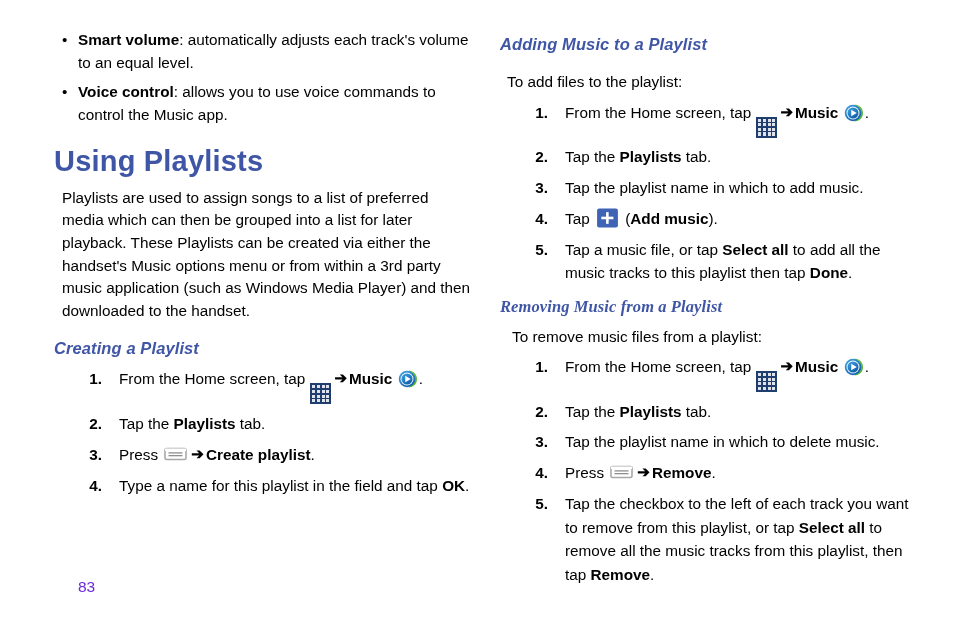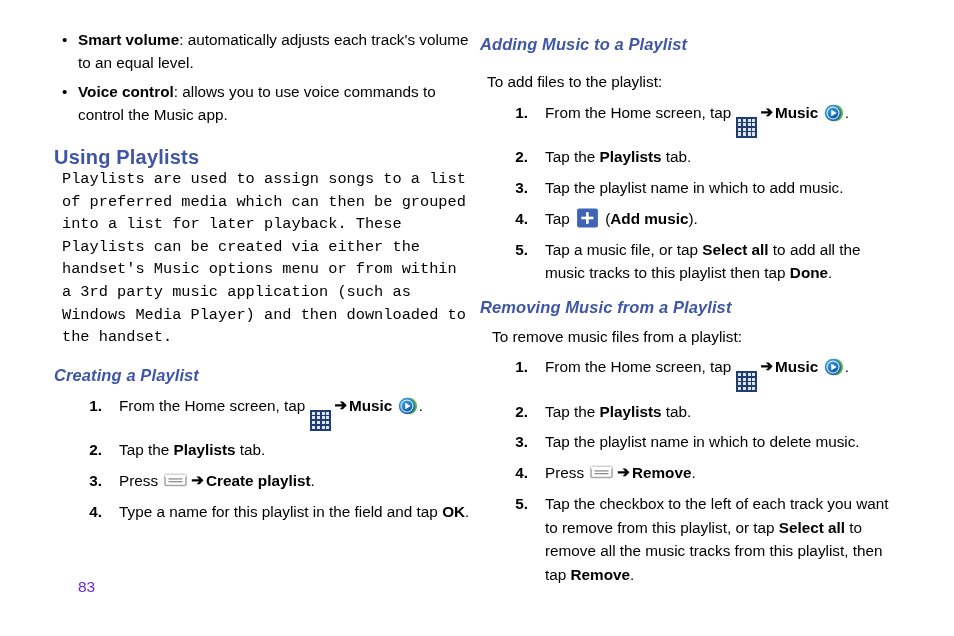--- a/index.html
+++ b/index.html
@@ -20,27 +20,27 @@
     position: relative;
     width: 954px;
     height: 636px;
   }
 
   .col {
     position: absolute;
     top: 0;
   }
   .col-left  { left: 62px;  width: 412px; }
-  .col-right { left: 480px; width: 418px; }
+  .col-right { left: 500px; width: 418px; }
 
   
   .h1 {
     color: #3f55a5;
     font-weight: bold;
-    font-size: 20px;
+    font-size: 29px;
     letter-spacing: .2px;
     margin: 0;
     padding: 0;
     line-height: 1.1;
   }
   .h2 {
     color: #3f55a5;
     font-weight: bold;
     font-style: italic;
     font-size: 16.5px;
@@ -190,21 +190,21 @@
       <li>
         <span class="bullet-dot">•</span><b>Smart volume</b><span>: </span><span>automatically adjusts each track's volume to an equal level.</span>
       </li>
       <li style="margin-top:6px;">
         <span class="bullet-dot">•</span><b>Voice control</b><span>: </span><span>allows you to use voice commands to control the Music app.</span>
       </li>
     </ul>
 
     <h1 class="h1" style="margin-top:20px; margin-left:-8px;">Using Playlists</h1>
 
-    <p class="para" style="font-family:Liberation Mono, monospace;">Playlists are used to assign songs to a list of preferred media which can then be grouped into a list for later playback. These Playlists can be created via either the handset's Music options menu or from within a 3rd party music application (such as Windows Media Player) and then downloaded to the handset.</p>
+    <p class="para" style="margin-top:9px;">Playlists are used to assign songs to a list of preferred media which can then be grouped into a list for later playback. These Playlists can be created via either the handset's Music options menu or from within a 3rd party music application (such as Windows Media Player) and then downloaded to the handset.</p>
 
     <h2 class="h2" style="margin-top:17px; margin-left:-8px;font-style:italic;">Creating a Playlist</h2>
 
     <ol class="steps" style="margin-top:9px; margin-left:16px;">
 
       <li>
         <span class="num">1.</span><span>From the Home screen, tap </span><span class="icon-inline icon-apps"><span class="grid">
               <i></i>
               <i></i>
               <i></i>
@@ -308,21 +308,21 @@
             <rect x="11.3" y="5" width="3.1" height="14" fill="#ffffff"></rect>
             <rect x="5.6" y="10.4" width="14.5" height="3.1" fill="#ffffff"></rect>
           </svg><span> (</span><b>Add music</b><span>).</span>
       </li>
 
       <li>
         <span class="num">5.</span><span>Tap a music file, or tap </span><b>Select all</b><span> to add all the music tracks to this playlist then tap </span><b>Done</b><span>.</span>
       </li>
     </ol>
 
-    <h2 class="h2" style="margin-top:13px;">Removing Music from a Playlist</h2>
+    <h2 class="h2" style="margin-top:13px;font-family:Liberation Serif, serif;">Removing Music from a Playlist</h2>
 
     <p class="lead" style="margin-top:9px; margin-left:12px;">To remove music files from a playlist:</p>
 
     <ol class="steps" style="margin-top:7px; margin-left:24px;">
 
       <li>
         <span class="num">1.</span><span>From the Home screen, tap </span><span class="icon-inline icon-apps"><span class="grid">
               <i></i>
               <i></i>
               <i></i>

